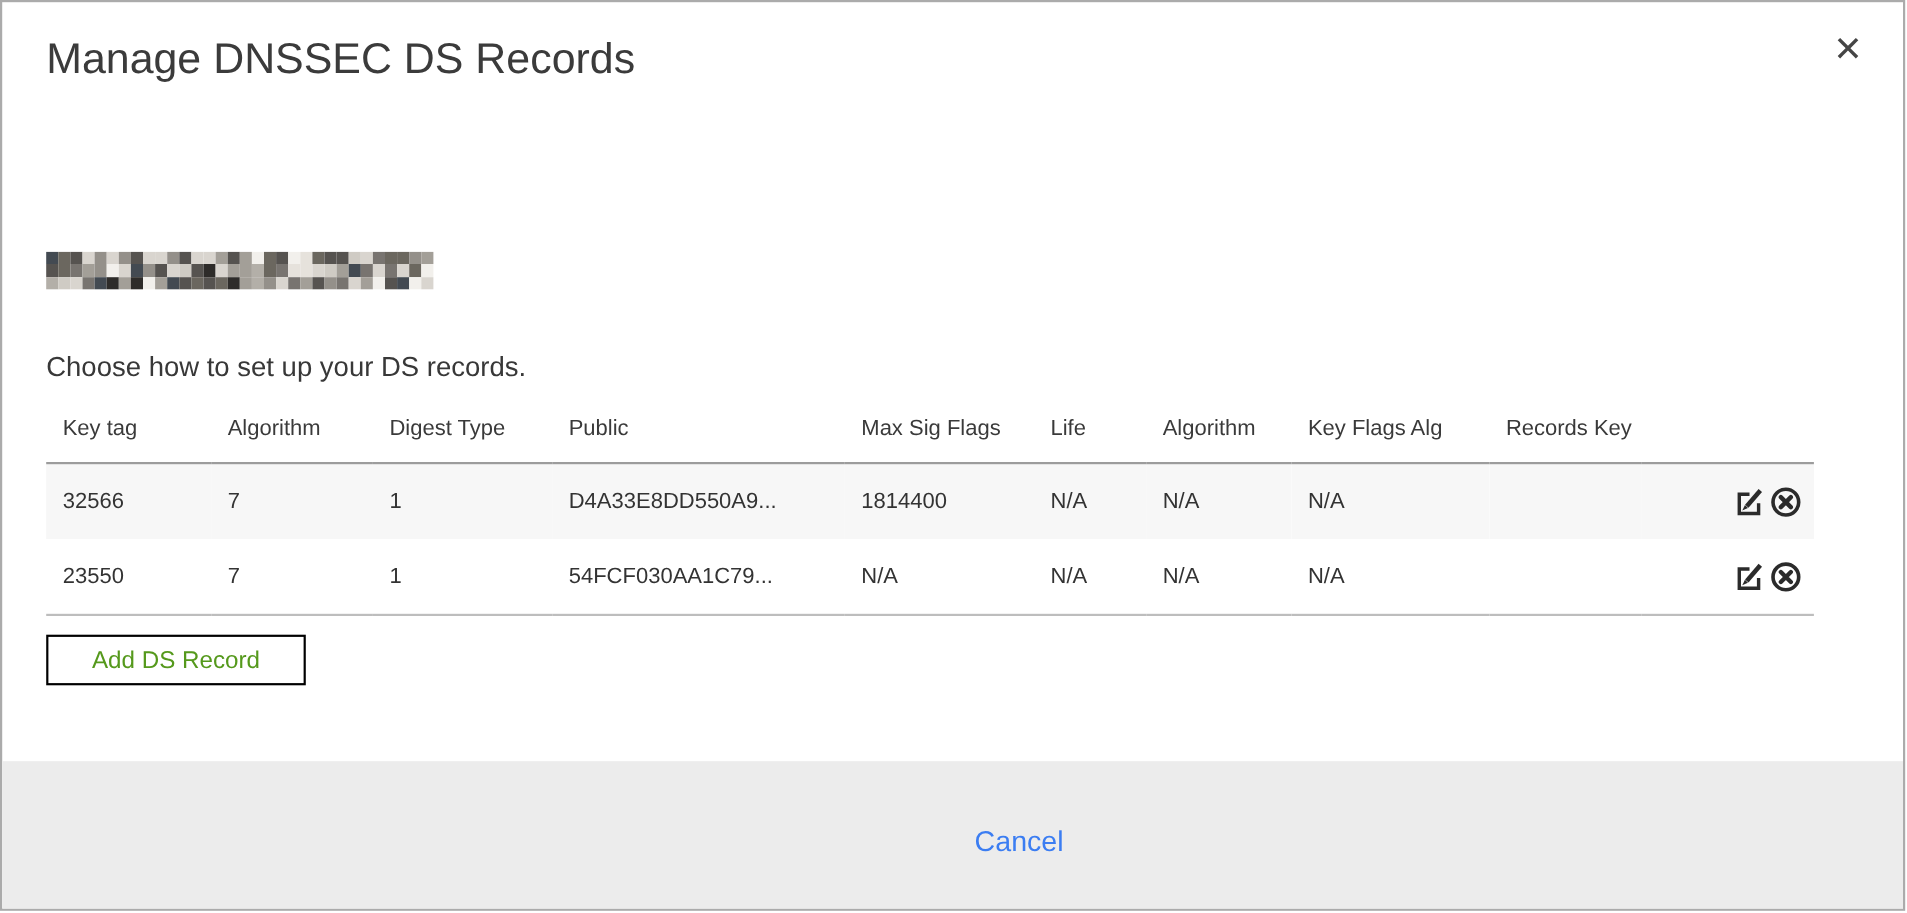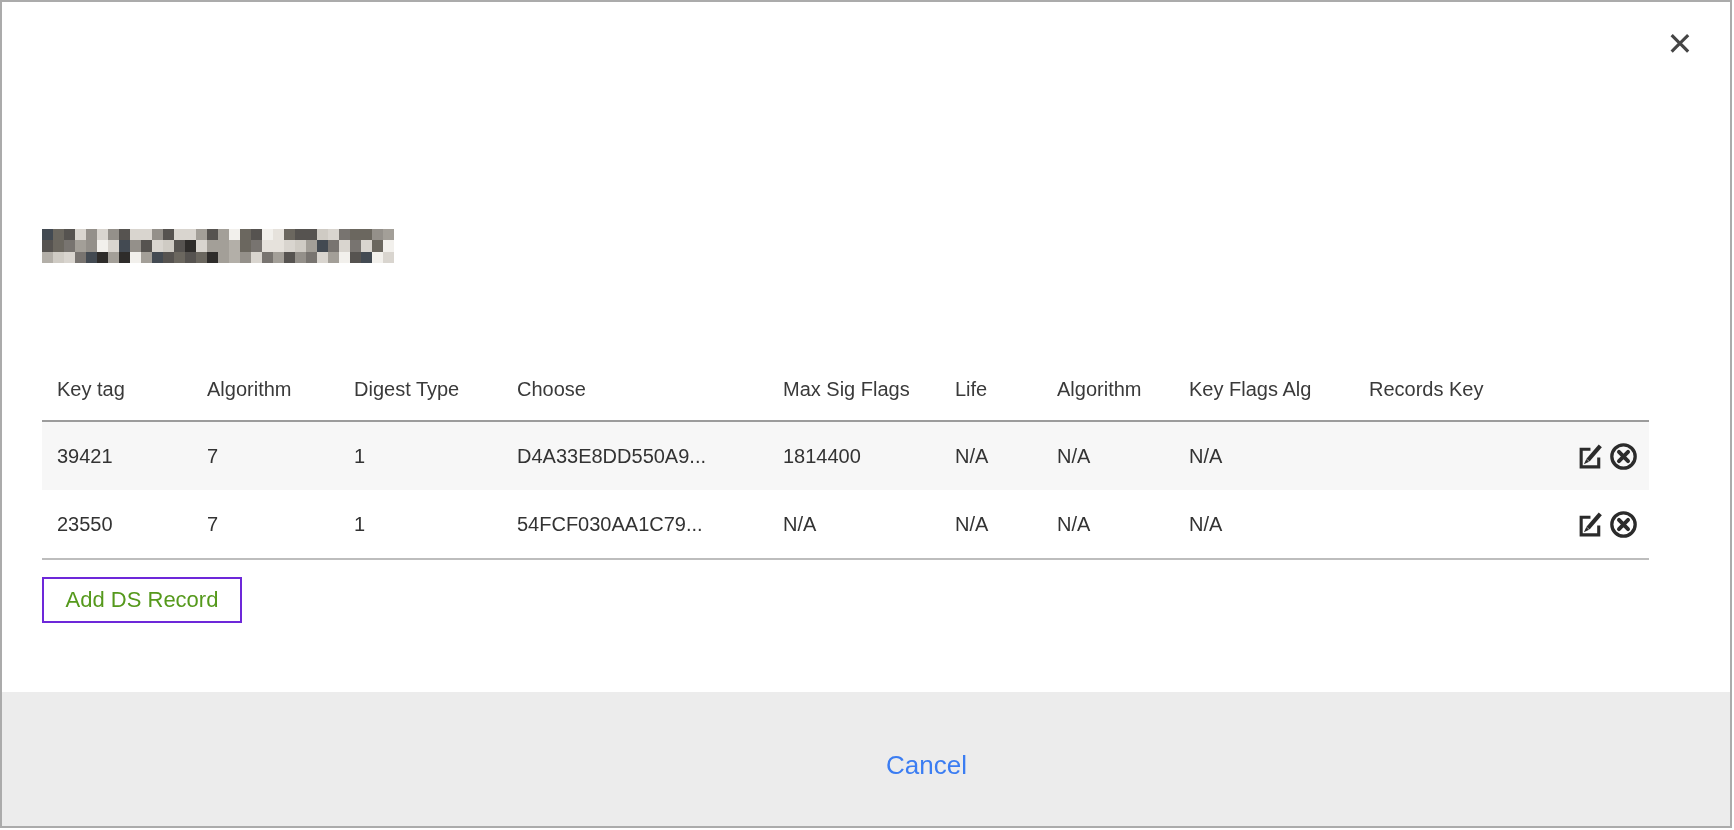--- a/index.html
+++ b/index.html
@@ -37,22 +37,22 @@
   }
   .ds-table td {
     height:69px; font-size:20px; color:#333; padding-left:15px; white-space:nowrap; overflow:hidden;
   }
   .ds-table tr.row-alt td { background:#f7f7f7; }
   .ds-table tbody tr:last-child td { border-bottom:2px solid #bdbdbd; }
   .ds-table td.actions { padding-right:10px; }
   .action-icons { display:flex; justify-content:flex-end; align-items:center; gap:1px; }
   .icon-btn { background:none; border:none; padding:0; cursor:pointer; width:31px; height:31px; display:block; }
   .add-btn {
-    position:absolute; left:40px; top:575px; width:200px; height:46px;
-    background:#fff; border:2px solid #6d28d9; color:#55991c;
+    position:absolute; left:40px; top:575px; width:236px; height:46px;
+    background:#fff; border:2px solid #000000; color:#55991c;
     font-size:22px; font-family:inherit; cursor:pointer;
   }
   .footer {
     position:absolute; left:0; top:690px; width:1728px; height:136px;
     background:#ececec;
   }
   .annotation-box {
     position:absolute; left:685px; top:698px; width:194px; height:115px;
     border:9px solid #ed2024; display:flex; align-items:center; justify-content:center;
   }
@@ -64,20 +64,21 @@
   .cancel-link {
     position:absolute; left:884px; top:748px;
     font-size:26px; color:#3b7df2; text-decoration:none; cursor:pointer;
   }
 </style>
 </head>
 <body>
 
 <div class="modal">
 
+  <h1 class="title">Manage DNSSEC DS Records</h1>
 
   <button class="close-btn">✕</button>
 
   <div class="domain-mosaic" id="mosaic">
       <span style="background: rgb(67, 74, 82);"></span>
       <span style="background: rgb(107, 103, 95);"></span>
       <span style="background: rgb(86, 83, 80);"></span>
       <span style="background: rgb(217, 213, 207);"></span>
       <span style="background: rgb(148, 144, 138);"></span>
       <span style="background: rgb(217, 213, 207);"></span>
@@ -166,51 +167,52 @@
       <span style="background: rgb(120, 116, 112);"></span>
       <span style="background: rgb(217, 213, 207);"></span>
       <span style="background: rgb(163, 159, 152);"></span>
       <span style="background: rgb(242, 240, 236);"></span>
       <span style="background: rgb(86, 83, 80);"></span>
       <span style="background: rgb(67, 74, 82);"></span>
       <span style="background: rgb(242, 240, 236);"></span>
       <span style="background: rgb(217, 213, 207);"></span>
     </div>
 
+  <p class="subtitle">Choose how to set up your DS records.</p>
 
   <table class="ds-table">
     <colgroup>
       <col style="width:150px">
         <col style="width:147px">
         <col style="width:163px">
         <col style="width:266px">
       <col style="width:172px">
         <col style="width:102px">
         <col style="width:132px">
         <col style="width:180px">
       <col style="width:138px">
         <col style="width:157px">
     </colgroup>
     <thead>
       <tr>
         <th>Key tag</th>
         <th>Algorithm</th>
         <th>Digest Type</th>
-        <th>Choose</th>
+        <th>Public</th>
         <th>Max Sig Flags</th>
         <th>Life</th>
         <th>Algorithm</th>
         <th>Key Flags Alg</th>
         <th>Records Key</th>
         <th></th>
       </tr>
     </thead>
     <tbody>
       <tr class="row-alt">
-        <td>39421</td>
+        <td>32566</td>
         <td>7</td>
         <td>1</td>
         <td>D4A33E8DD550A9...</td>
         <td>1814400</td>
         <td>N/A</td>
         <td>N/A</td>
         <td>N/A</td>
         <td></td>
         <td class="actions">
           <span class="action-icons">

